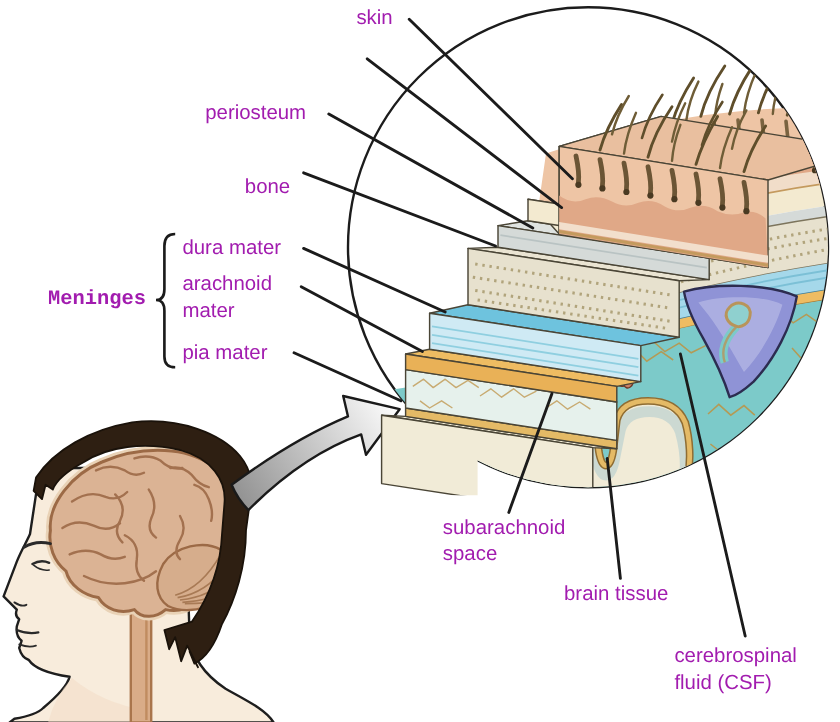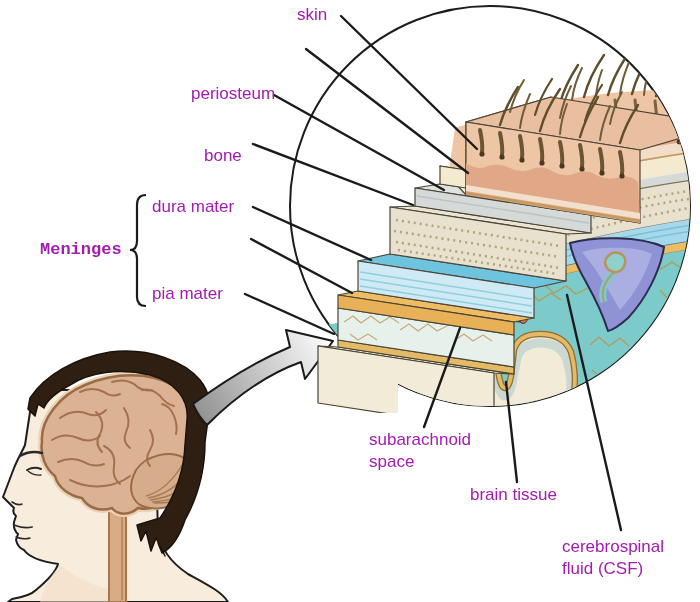--- a/index.html
+++ b/index.html
@@ -289,22 +289,23 @@
     <line x1="253" y1="207" x2="371" y2="260"></line>
     <line x1="251" y1="239" x2="352" y2="293"></line>
     <line x1="245" y1="294" x2="334" y2="334"></line>
     <line x1="424" y1="427" x2="460" y2="328"></line>
     <line x1="517" y1="482" x2="506" y2="382"></line>
     <line x1="621" y1="530" x2="567" y2="295"></line>
   </g>
 </svg>
 
 <div class="lbl" style="left:297px;top:4px;">skin</div>
-<div class="lbl" style="left:171px;top:83px;margin-left:20px;">periosteum</div>
+<div class="lbl" style="left:171px;top:83px;">periosteum</div>
 <div class="lbl" style="left:204px;top:131px;margin-top:14px;">bone</div>
 <div class="lbl bold" style="left:40px;top:239px;">Meninges</div>
 <div class="lbl" style="left:152px;top:196px;text-align:center;">dura mater</div>
+<div class="lbl wrap" style="left:152px;top:226px;width:96px;">arachnoid mater</div>
 <div class="lbl" style="left:152px;top:283px;text-align:center;">pia mater</div>
 <div class="lbl wrap" style="left:369px;top:429px;width:116px;">subarachnoid space</div>
 <div class="lbl wrap" style="left:562px;top:536px;width:120px;">cerebrospinal fluid (CSF)</div>
 <div class="lbl" style="left:470px;top:484px;">brain tissue</div>
 
 </div>
 
 </body></html>

